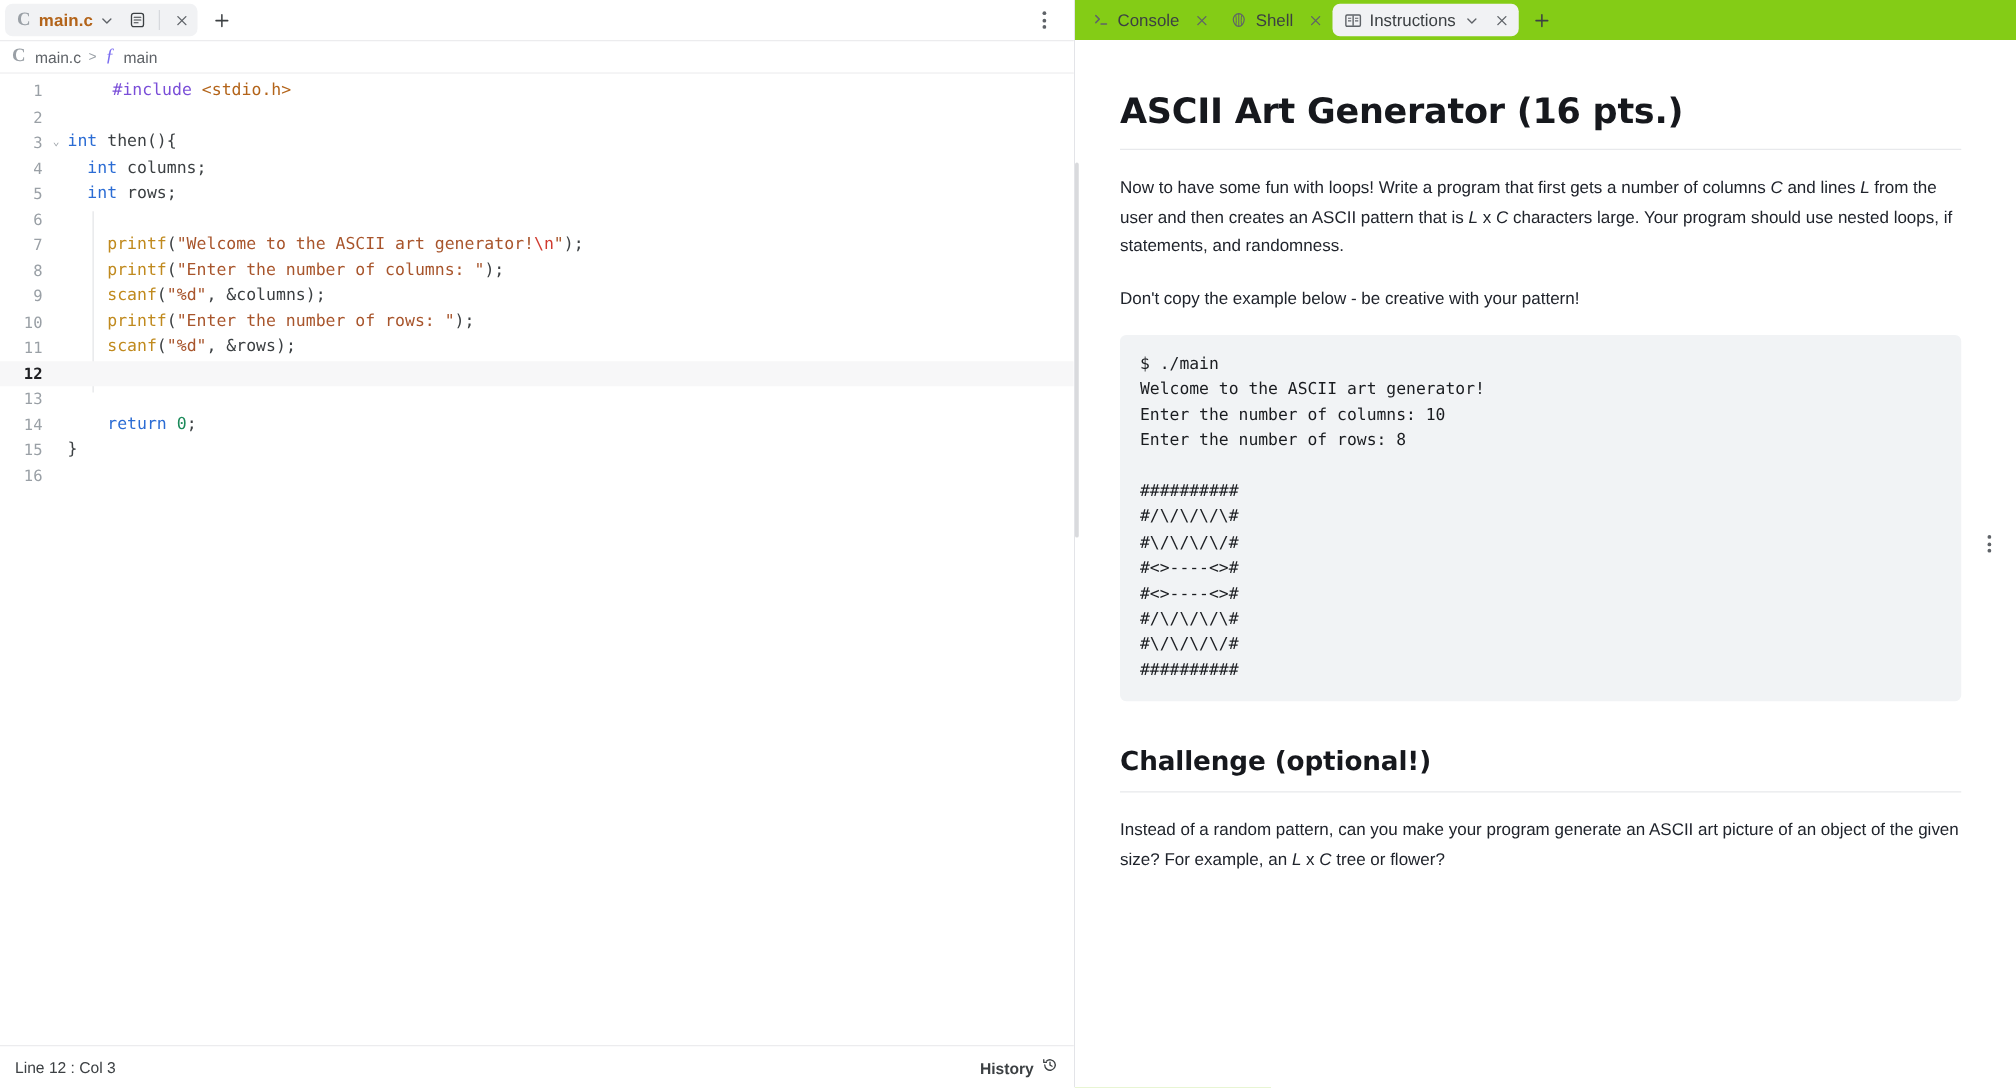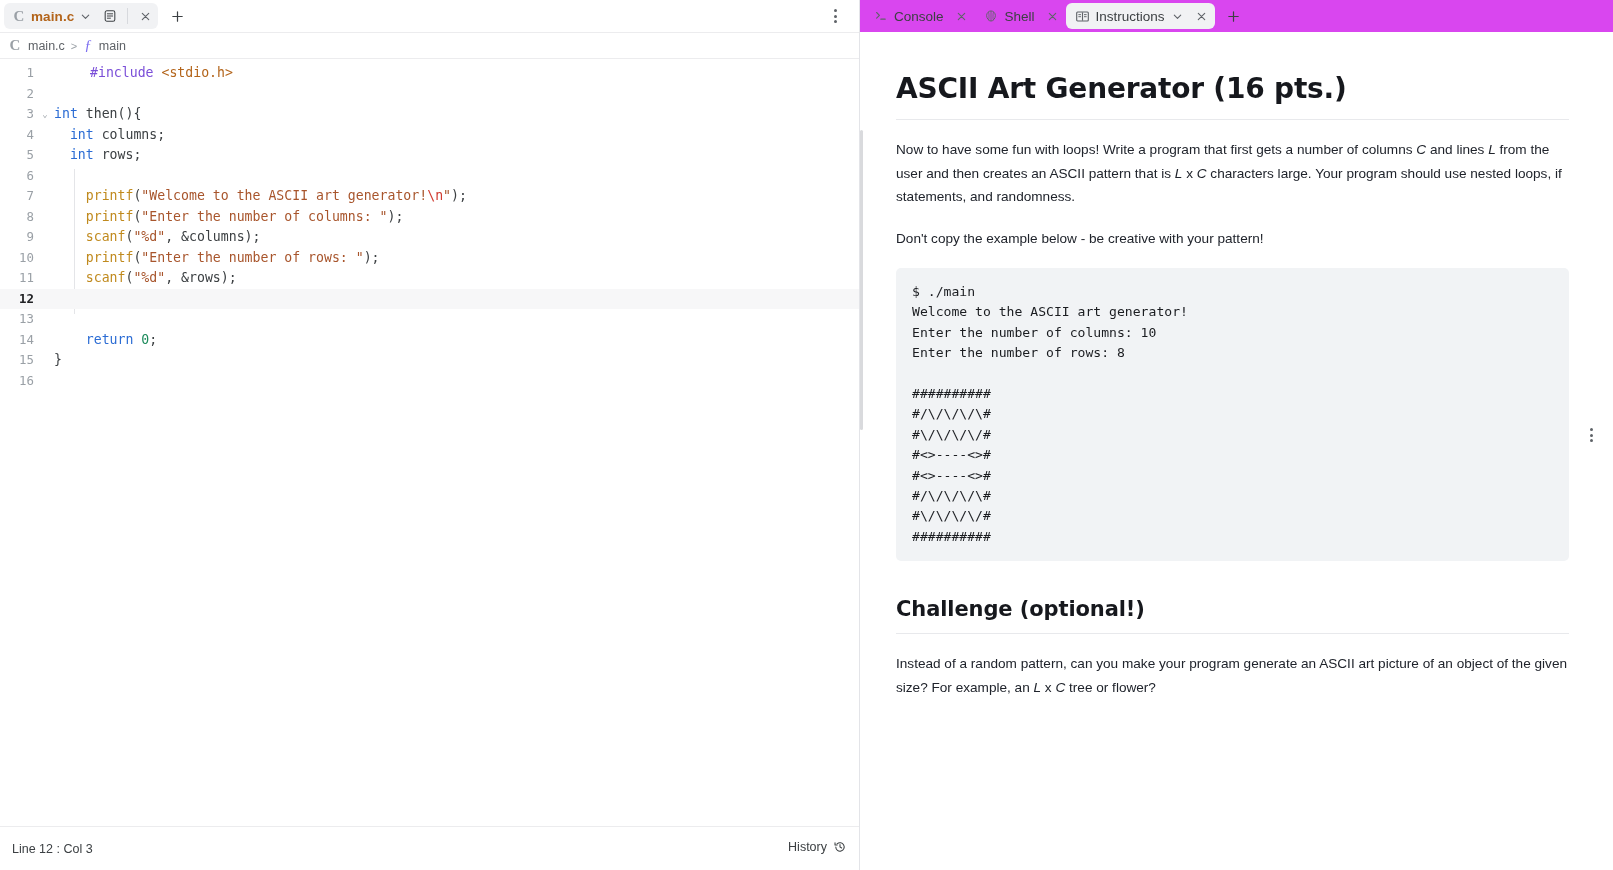--- a/index.html
+++ b/index.html
@@ -177,49 +177,49 @@
   .t-punct { color: #3c4043; }
 
   .editor-scroll {
     position: absolute;
     top: 0; right: 3px;
     width: 6px;
     height: 100%;
   }
 
   .statusbar {
-    height: 44px;
+    height: 34px;
     flex: none;
     border-top: 1px solid #ececee;
     display: flex;
     align-items: center;
     justify-content: space-between;
     padding: 0 12px;
     background: #ffffff;
   }
   .status-left { font-size: 12.5px; color: #3c4043; }
   .status-right {
-    display: flex; align-items: flex-start; gap: 6px;
-    font-size: 12.5px; color: #3c4043;
+    display: flex; align-items: flex-end; gap: 6px;
+    font-size: 12.5px; color: #3c4043; font-weight: bold;
   }
 
   .pane-divider {
     width: 1px;
     background: #e3e4e8;
     flex: none;
     height: 870px;
   }
 
   
   .right-pane {
     width: 753px;
     height: 870px;
     display: flex;
     flex-direction: column;
-    background: #d946ef;
+    background: #84cc16;
     position: relative;
   }
   .right-tabbar {
     height: 32px;
     flex: none;
     display: flex;
     align-items: center;
     padding: 0 4px;
     position: relative;
   }

